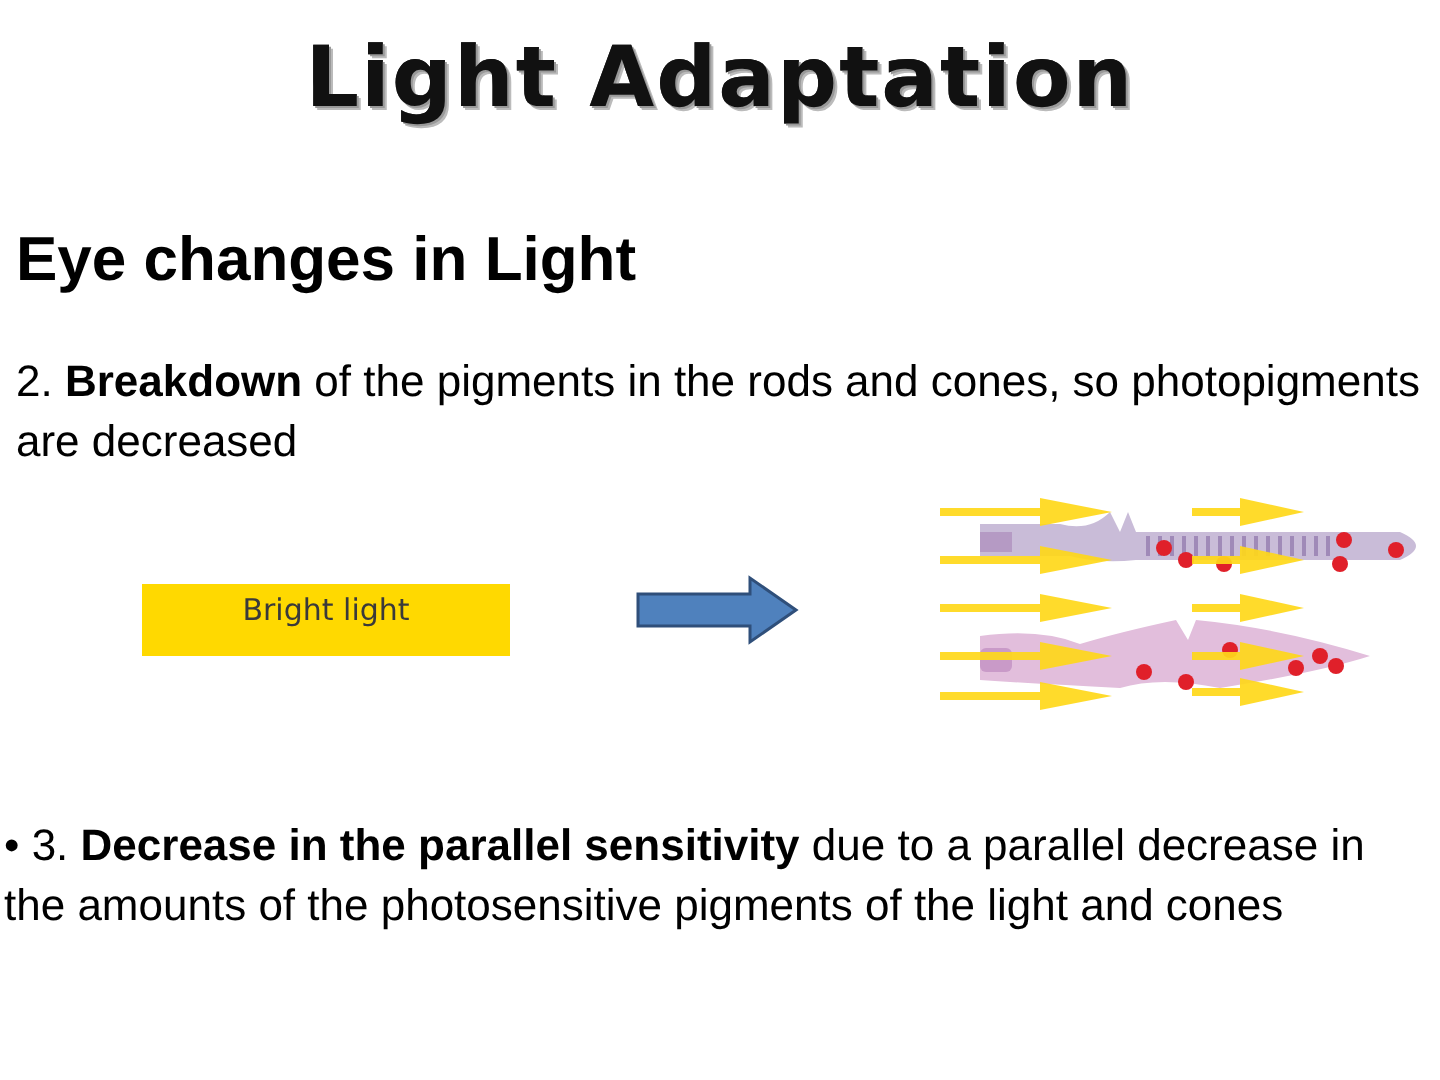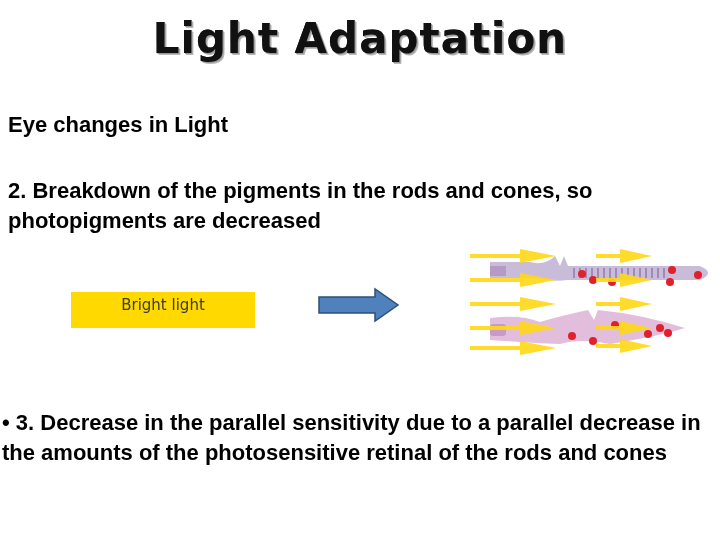--- a/index.html
+++ b/index.html
@@ -1,21 +1,21 @@
 <!DOCTYPE html>
 <html><head>
 <meta charset="utf-8">
 <style>
   html,body{margin:0;padding:0;background:#fff;}
   body{width:720px;height:540px;position:relative;overflow:hidden;font-family:"Liberation Sans",sans-serif;color:#000;}
   .title{position:absolute;left:0;width:720px;top:14px;text-align:center;font-family:"DejaVu Sans",sans-serif;font-weight:bold;font-size:42px;letter-spacing:1px;color:#111;
     text-shadow:1px 1px 0 #999, 2px 2px 0 #bbb;}
   .title span{background:linear-gradient(#111 0%,#111 55%,#555 60%,#111 100%);-webkit-background-clip:text;color:#111;}
-  .subtitle{position:absolute;left:8px;top:112px;font-size:22px;font-weight:bold;}
-  .para{position:absolute;left:8px;font-size:22px;line-height:30px;font-weight:bold;}
+  .subtitle{position:absolute;left:8px;top:112px;font-size:31px;font-weight:bold;}
+  .para{position:absolute;left:8px;font-size:22px;line-height:30px;}
   .p1{top:176px;width:710px;}
   .p2{top:408px;left:2px;width:716px;}
   .bright{position:absolute;left:71px;top:292px;width:184px;height:36px;background:#ffd900;text-align:center;font-family:"DejaVu Sans",sans-serif;font-size:15px;line-height:26px;color:#3a3a3a;}
   .arrow{position:absolute;left:317px;top:287px;}
   .cells{position:absolute;left:460px;top:240px;}
 </style>
 </head>
 <body>
 
 <div class="title"><span>Light Adaptation</span></div>
@@ -78,13 +78,13 @@
     <polygon points="136,38 160,38 160,33 192,40 160,47 160,42 136,42"></polygon>
     <polygon points="10,62 60,62 60,57 96,64 60,71 60,66 10,66"></polygon>
     <polygon points="136,62 160,62 160,57 192,64 160,71 160,66 136,66"></polygon>
     <polygon points="10,86 60,86 60,81 96,88 60,95 60,90 10,90"></polygon>
     <polygon points="136,86 160,86 160,81 192,88 160,95 160,90 136,90"></polygon>
     <polygon points="10,106 60,106 60,101 96,108 60,115 60,110 10,110"></polygon>
     <polygon points="136,104 160,104 160,99 192,106 160,113 160,108 136,108"></polygon>
   </g>
 </svg>
 
-<div class="para p2"><span>• 3. </span><b>Decrease in the parallel sensitivity</b><span> due to a parallel decrease in the amounts of the photosensitive retinal of the rods and cones</span></div>
+<div class="para p2"><span>• 3. </span><b>Decrease in the parallel sensitivity</b><span> due to a parallel decrease in the amounts of the photosensitive pigments of the light and cones</span></div>
 
 </body></html>

